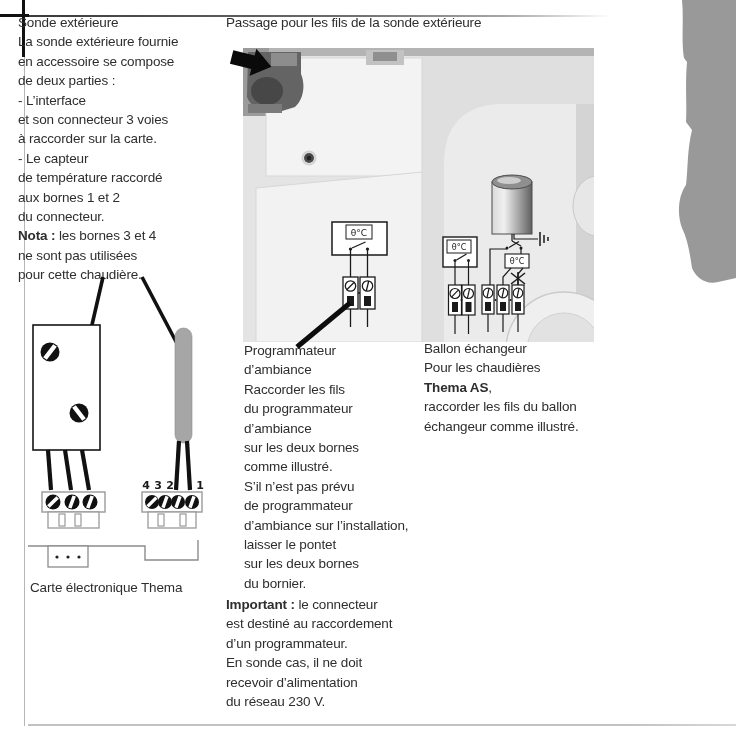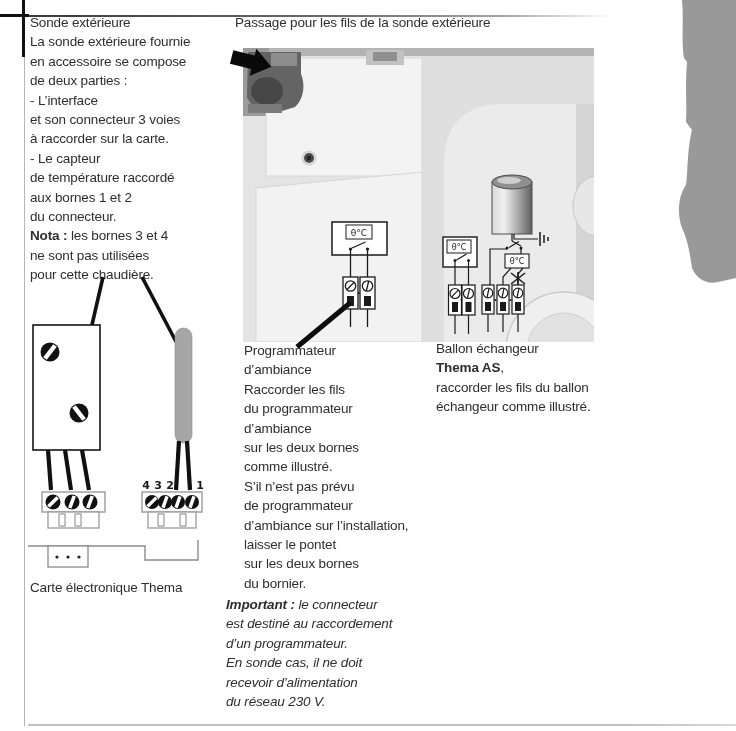--- a/index.html
+++ b/index.html
@@ -23,42 +23,42 @@
 <div class="abs" style="left:22px;top:0;width:3px;height:57px;background:#111;"></div>
 <div class="abs" style="left:0;top:14px;width:29px;height:3px;background:#111;"></div>
 <div class="abs" style="left:29px;top:14.5px;width:583px;height:2.5px;background:linear-gradient(to right,#3a3a3a 0%,#6e6e6e 55%,#a8a8a8 82%,rgba(170,170,170,0) 100%);"></div>
 <div class="abs rule" style="left:24px;top:57px;width:1px;height:669px;"></div>
 <div class="abs" style="left:28px;top:724px;width:708px;height:1.5px;background:linear-gradient(to right,#c2c2c2 85%,#d8d8d8 100%);"></div>
 
 <svg class="abs" style="left:676px;top:0;" width="60" height="288" viewBox="0 0 60 288">
   <path d="M60,0 L6,0 C8,20 5,40 8,58 L11,62 C9,85 11,105 10,122 L16,130 C11,150 12,170 10,185 C2,196 1,215 6,228 C12,240 14,255 16,268 C20,278 30,285 42,282 L60,278 Z" fill="#999999"></path>
 </svg>
 
-<div class="abs txt" style="left:30px;top:13px;">
+<div class="abs txt" style="left:18px;top:13px;">
   <div>
       <div class="ln">Sonde extérieure</div>
       <div class="ln">La sonde extérieure fournie</div>
       <div class="ln">en accessoire se compose</div>
       <div class="ln">de deux parties :</div>
       <div class="ln">- L’interface</div>
       <div class="ln">et son connecteur 3 voies</div>
       <div class="ln">à raccorder sur la carte.</div>
       <div class="ln">- Le capteur</div>
       <div class="ln">de température raccordé</div>
       <div class="ln">aux bornes 1 et 2</div>
       <div class="ln">du connecteur.</div>
     </div>
   <div class="ln"><b>Nota :</b><span> les bornes 3 et 4</span></div>
   <div>
       <div class="ln">ne sont pas utilisées</div>
       <div class="ln">pour cette chaudière.</div>
     </div>
 </div>
 
-<div class="abs txt" style="left:226px;top:13px;margin-left:9px;">Passage pour les fils de la sonde extérieure</div>
+<div class="abs txt" style="left:226px;top:13px;">Passage pour les fils de la sonde extérieure</div>
 
 <svg class="abs" style="left:226px;top:46px;overflow:visible;" width="370" height="302" viewBox="0 0 370 302">
   <defs>
     <clipPath id="photoclip">
         <rect x="17" y="2" width="351" height="294"></rect>
       </clipPath>
     <linearGradient id="cylg" x1="0" y1="0" x2="1" y2="0">
       <stop offset="0" stop-color="#d9d9d9"></stop>
         <stop offset="0.3" stop-color="#f0f0f0"></stop>
       <stop offset="0.65" stop-color="#a9a9a9"></stop>
@@ -198,33 +198,34 @@
       <div class="ln">comme illustré.</div>
       <div class="ln">S’il n’est pas prévu</div>
       <div class="ln">de programmateur</div>
       <div class="ln">d’ambiance sur l’installation,</div>
       <div class="ln">laisser le pontet</div>
       <div class="ln">sur les deux bornes</div>
       <div class="ln">du bornier.</div>
     </div>
 </div>
 
-<div class="abs txt" style="left:226px;top:595px;font-style:italic;">
+<div class="abs txt" style="left:226px;top:595px;">
   <div class="ln"><b>Important :</b><span> le connecteur</span></div>
   <div>
       <div class="ln">est destiné au raccordement</div>
       <div class="ln">d’un programmateur.</div>
       <div class="ln">En sonde cas, il ne doit</div>
       <div class="ln">recevoir d’alimentation</div>
       <div class="ln">du réseau 230 V.</div>
     </div>
 </div>
 
-<div class="abs txt" style="left:424px;top:339px;margin-left:12px;">
+<div class="abs txt" style="left:424px;top:339px;">
   <div class="ln">Ballon échangeur</div>
+  <div class="ln">Pour les chaudières</div>
   <div class="ln"><b>Thema AS</b><span>,</span></div>
   <div>
       <div class="ln">raccorder les fils du ballon</div>
       <div class="ln">échangeur comme illustré.</div>
     </div>
 </div>
 
 <svg class="abs" style="left:24px;top:271px;" width="200" height="302" viewBox="0 0 200 302">
 
   <line x1="79" y1="6" x2="56" y2="106" stroke="#111" stroke-width="3.6"></line>

